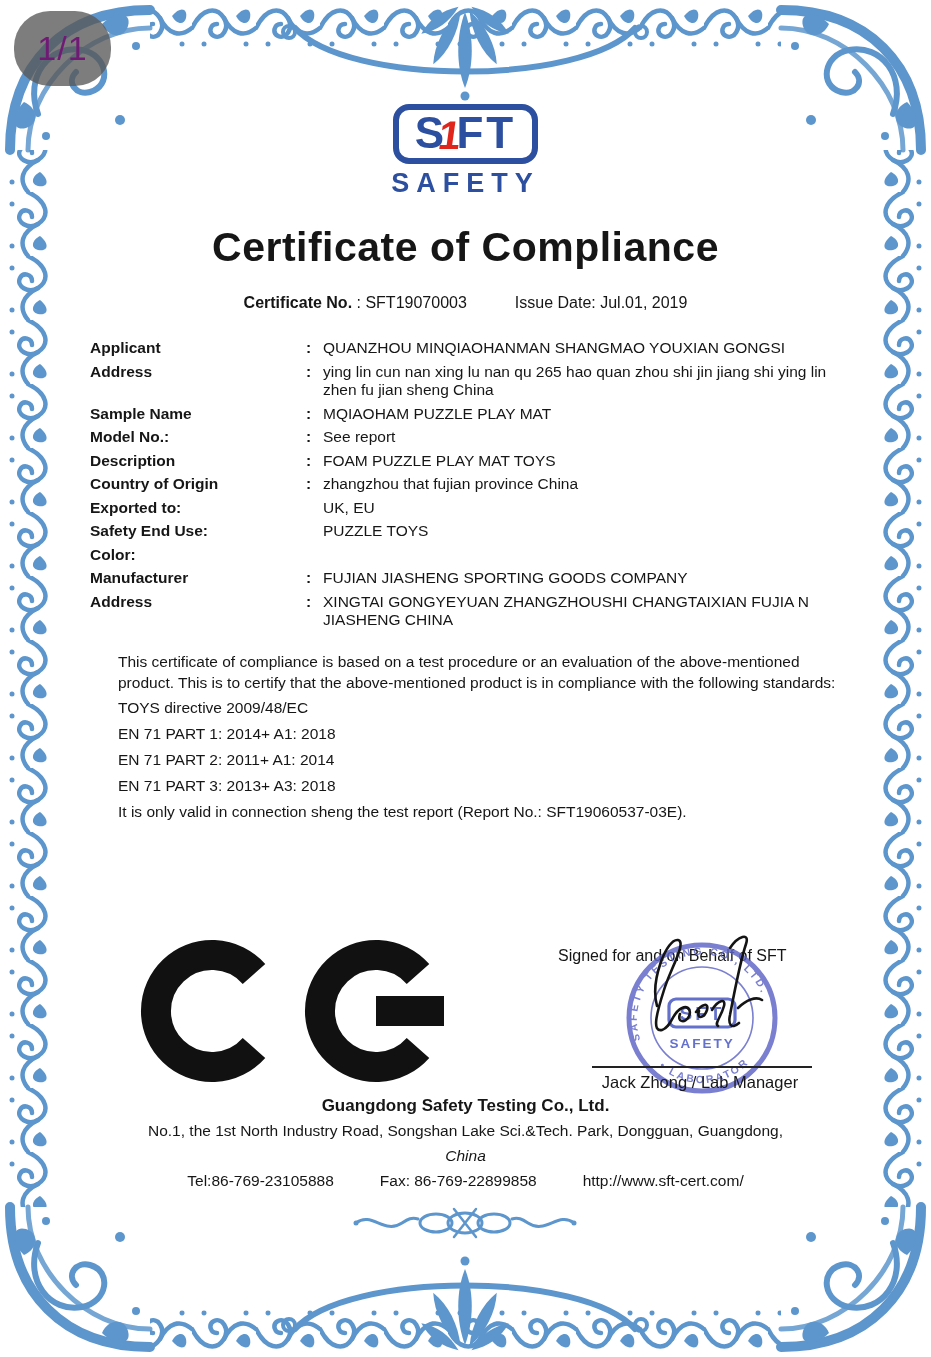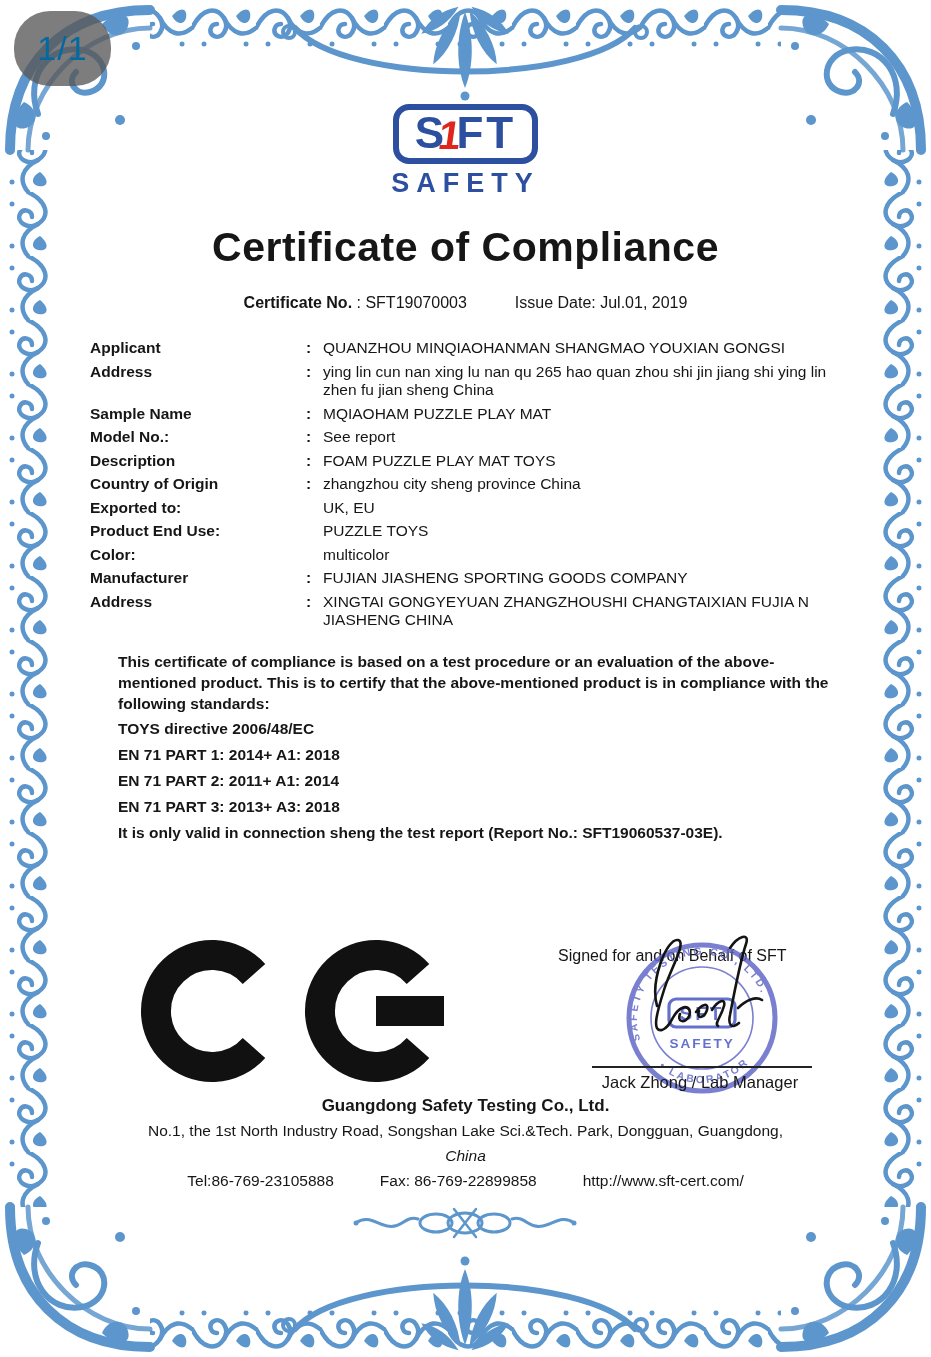--- a/index.html
+++ b/index.html
@@ -5,21 +5,21 @@
   html,body{margin:0;padding:0;}
   body{
     width:931px;height:1357px;position:relative;background:#ffffff;
     font-family:"Liberation Sans", sans-serif;color:#161616;overflow:hidden;
   }
   .border-svg{position:absolute;inset:0;z-index:1;pointer-events:none;}
   .page-badge{
     position:absolute;left:14px;top:11px;width:97px;height:75px;z-index:9;
     background:rgba(88,88,88,.78);border-radius:36px;
     display:flex;align-items:center;justify-content:center;
-    color:#0369a1;font-size:34px;font-weight:400;letter-spacing:1px;
+    color:#701a75;font-size:34px;font-weight:400;letter-spacing:1px;
   }
   .content{position:absolute;inset:0;z-index:2;}
 
   
   .logo-wrap{position:absolute;top:104px;left:0;width:100%;text-align:center;}
   .sft-box{
     display:inline-flex;align-items:center;justify-content:center;
     border:6px solid #2d4f9f;border-radius:16px;padding:1px 16px 3px 16px;
     color:#2d4f9f;font-size:44px;font-weight:800;letter-spacing:3px;line-height:1.0;
   }
@@ -35,21 +35,21 @@
 
   
   .fields{position:absolute;top:339px;left:90px;right:78px;}
   .frow{display:grid;grid-template-columns:216px 17px 1fr;margin-bottom:5px;
     font-size:15.5px;line-height:18.5px;}
   .flabel{font-weight:700;}
   .fcolon{font-weight:700;}
 
   
   .statement{position:absolute;top:651px;left:118px;right:92px;
-    font-weight:700;font-size:15.5px;line-height:21px;}
+    font-weight:400;font-size:15.5px;line-height:21px;}
   .statement p{margin:0;}
   .std{margin-top:5px;}
   .std.first{margin-top:4px;}
 
   
   .ce-svg{position:absolute;left:136px;top:937px;}
   .signed-for{position:absolute;left:558px;top:947px;font-size:16px;}
   .stamp-svg{position:absolute;left:617px;top:933px;opacity:.82;}
   .sign-svg{position:absolute;left:612px;top:918px;}
   .sig-line{position:absolute;left:592px;top:1066px;width:220px;border-top:2px solid #222;}
@@ -172,52 +172,51 @@
       <div class="fvalue">See report</div>
     </div>
     <div class="frow">
       <div class="flabel">Description</div>
       <div class="fcolon">:</div>
       <div class="fvalue">FOAM PUZZLE PLAY MAT TOYS</div>
     </div>
     <div class="frow">
       <div class="flabel">Country of Origin</div>
       <div class="fcolon">:</div>
-      <div class="fvalue">zhangzhou city sheng province China</div>
+      <div class="fvalue">zhangzhou that fujian province China</div>
     </div>
     <div class="frow">
       <div class="flabel">Exported to:</div>
       <div class="fcolon"></div>
       <div class="fvalue">UK, EU</div>
     </div>
     <div class="frow">
-      <div class="flabel">Product End Use:</div>
+      <div class="flabel">Safety End Use:</div>
       <div class="fcolon"></div>
       <div class="fvalue">PUZZLE TOYS</div>
     </div>
     <div class="frow">
       <div class="flabel">Color:</div>
       <div class="fcolon"></div>
-      <div class="fvalue">multicolor</div>
     </div>
     <div class="frow">
       <div class="flabel">Manufacturer</div>
       <div class="fcolon">:</div>
       <div class="fvalue">FUJIAN JIASHENG SPORTING GOODS COMPANY</div>
     </div>
     <div class="frow">
       <div class="flabel">Address</div>
       <div class="fcolon">:</div>
       <div class="fvalue">XINGTAI GONGYEYUAN ZHANGZHOUSHI CHANGTAIXIAN FUJIA N JIASHENG CHINA</div>
     </div>
   </div>
 
   <div class="statement">
     <p>This certificate of compliance is based on a test procedure or an evaluation of the above-mentioned product. This is to certify that the above-mentioned product is in compliance with the following standards:</p>
-    <div class="std first">TOYS directive 2006/48/EC</div>
+    <div class="std first">TOYS directive 2009/48/EC</div>
     <div class="std">EN 71 PART 1: 2014+ A1: 2018</div>
     <div class="std">EN 71 PART 2: 2011+ A1: 2014</div>
     <div class="std">EN 71 PART 3: 2013+ A3: 2018</div>
     <div class="std">It is only valid in connection sheng the test report (Report No.: SFT19060537-03E).</div>
   </div>
 
   <svg class="ce-svg" width="330" height="150" viewBox="0 0 330 150" aria-hidden="true">
     <g stroke="#111" fill="none" stroke-width="30">
       <path d="M118,37 A56,56 0 1 0 118,111"></path>
       <path d="M282,37 A56,56 0 1 0 282,111"></path>

